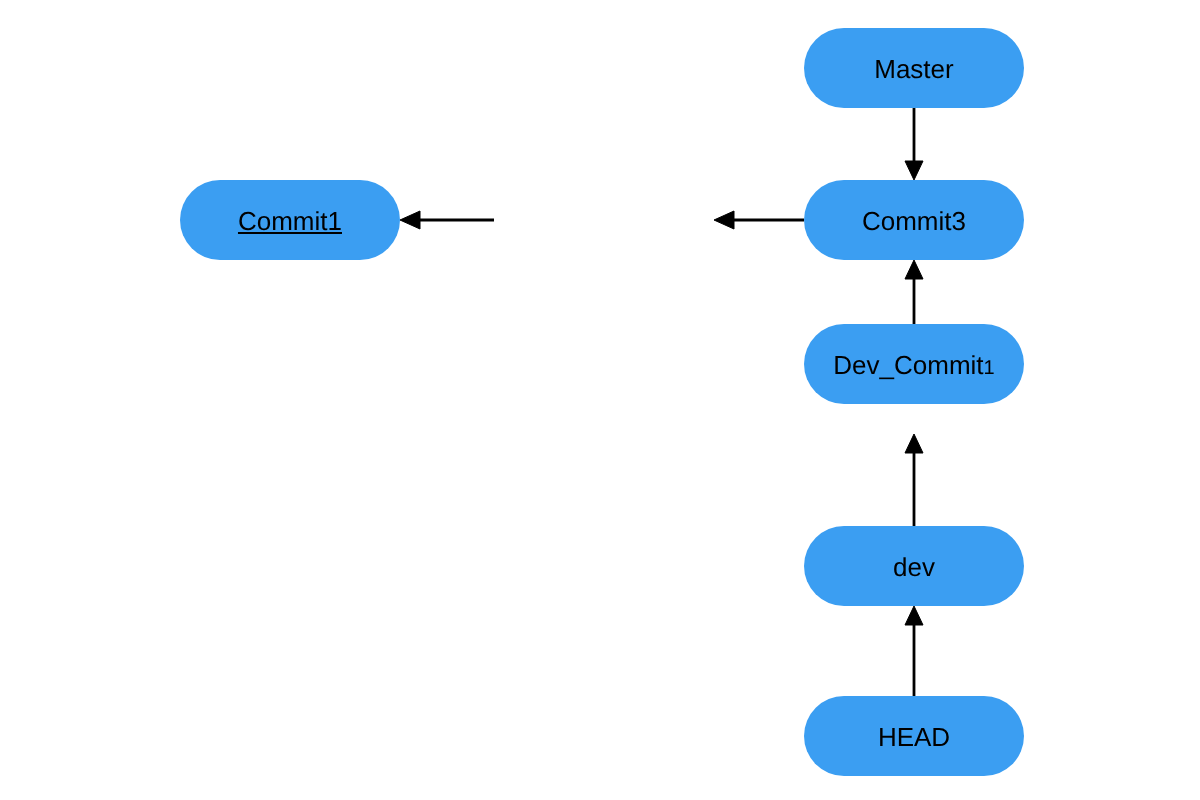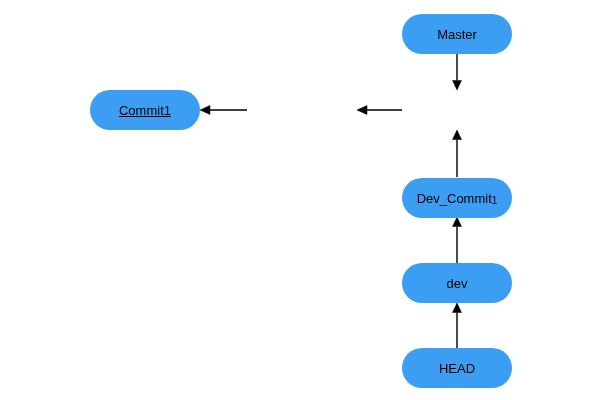--- a/index.html
+++ b/index.html
@@ -49,21 +49,21 @@
   .node .sub {
     font-size: 10px;
     line-height: 1;
     position: relative;
     top: 3px;
   }
   #n-master      { left: 402px; top: 14px;  }
   #n-commit1     { left: 90px;  top: 90px; text-decoration: underline;  }
   #n-commit2     { left: 247px; top: 90px;  }
   #n-commit3     { left: 402px; top: 90px;  }
-  #n-devcommit1  { left: 402px; top: 178px; }
+  #n-devcommit1  { left: 402px; top: 162px; }
   #n-dev         { left: 402px; top: 263px; }
   #n-head        { left: 402px; top: 348px; }
 </style>
 </head>
 <body>
 
 <div class="canvas">
 
   <svg class="edges" viewBox="0 0 600 400">
     <g>
@@ -94,20 +94,23 @@
 
   <div class="node" id="n-master">
     <span>Master</span>
   </div>
 
   <div class="node" id="n-commit1">
     <span>Commit1</span>
   </div>
 
 
+  <div class="node" id="n-commit3">
+    <span>Commit3</span>
+  </div>
 
   <div class="node" id="n-devcommit1">
     <span>Dev_Commit</span>
       <span class="sub">1</span>
   </div>
 
   <div class="node" id="n-head">
     <span>HEAD</span>
   </div>
 

